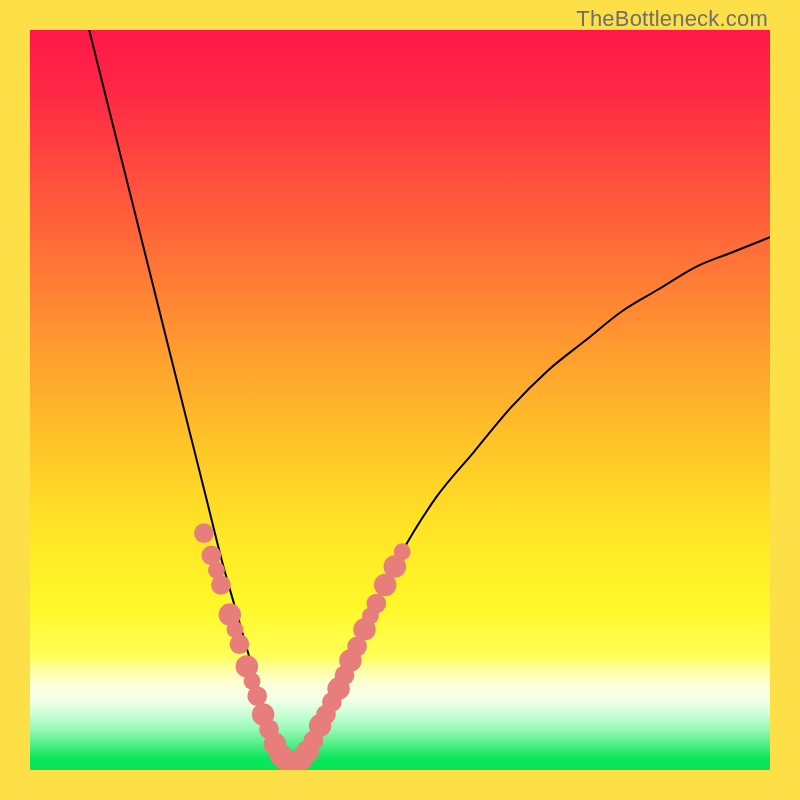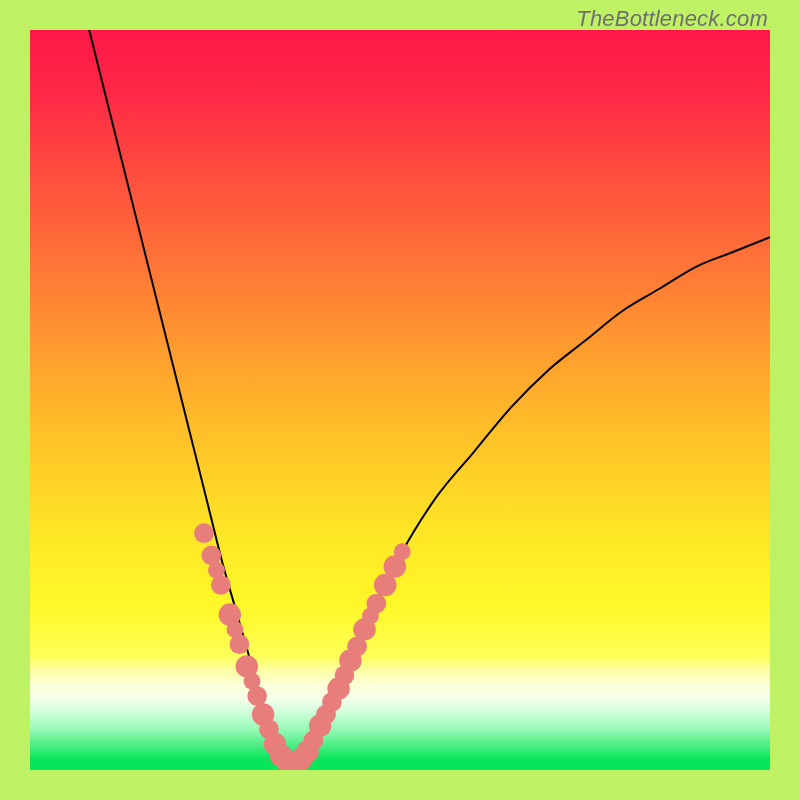--- a/index.html
+++ b/index.html
@@ -8,22 +8,21 @@
     width: 800px;
     height: 800px;
     overflow: hidden;
     background: #000;
     font-family: Arial, Helvetica, sans-serif;
   }
   .frame {
     position: relative;
     width: 800px;
     height: 800px;
-    background: #bef264;
-    font-style: italic;
+    background: #fde047;
   }
   .plot {
     position: absolute;
     left: 30px;
     top: 30px;
     width: 740px;
     height: 740px;
     overflow: hidden;
   }
   .watermark {

